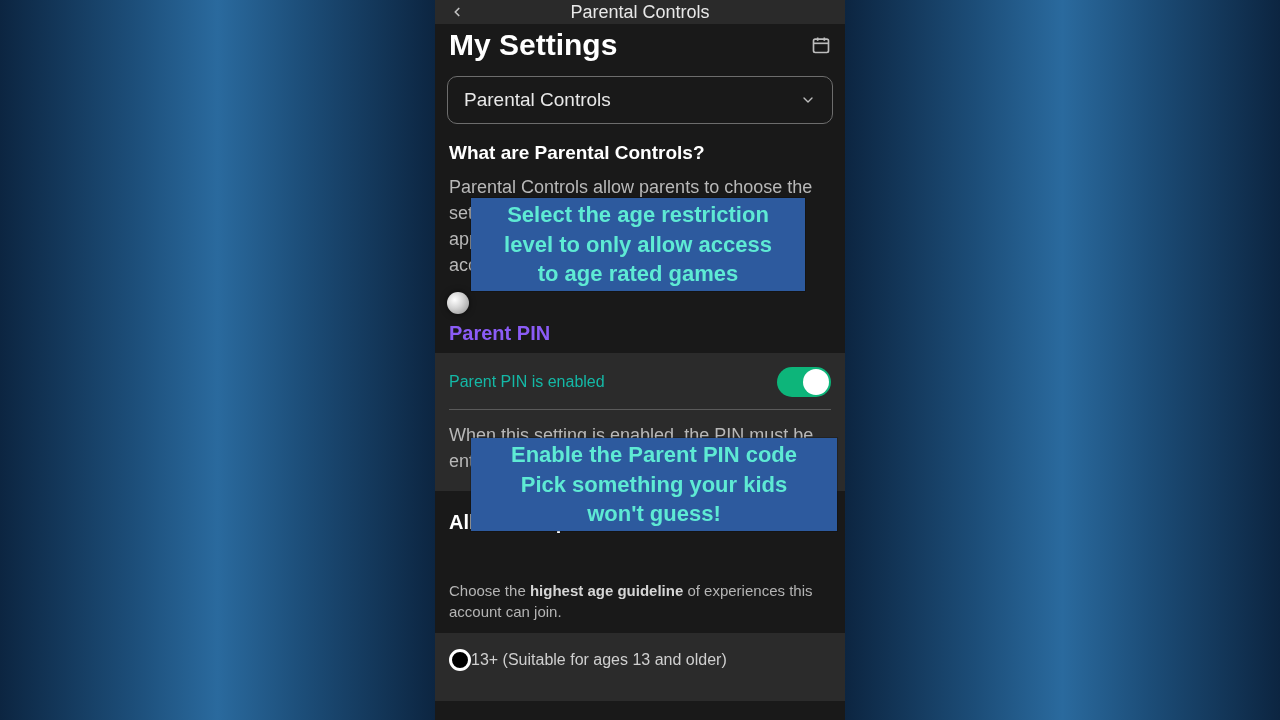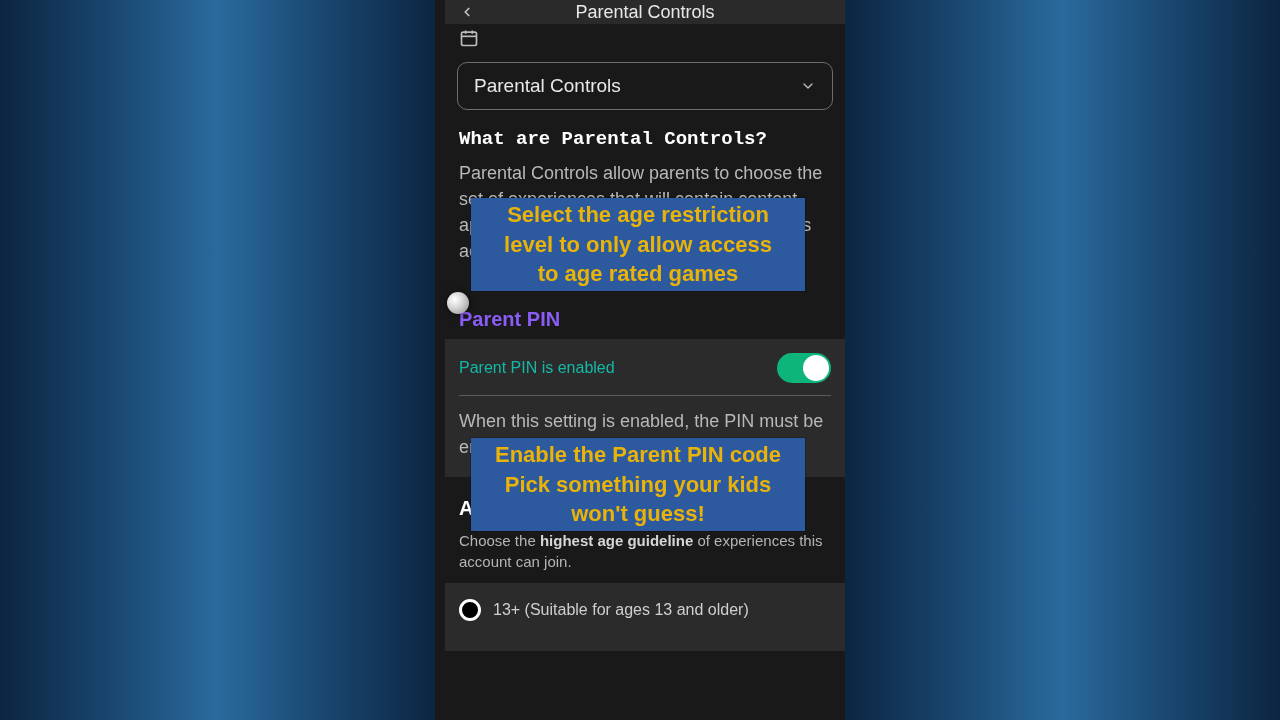--- a/index.html
+++ b/index.html
@@ -14,21 +14,20 @@
     height: 720px;
     background: linear-gradient(90deg, #0c2541 0%, #1c4d78 30%, #2a6a9e 50%, #1c4d78 70%, #0c2541 100%);
   }
   .phone {
     width: 410px;
     height: 720px;
     background: #191919;
     position: relative;
     overflow: hidden;
     color: #e8e8e8;
-    padding-left: 10px;
   }
   .topbar {
     height: 24px;
     display: flex;
     align-items: center;
     padding: 0 12px;
     background: #2a2a2a;
     position: relative;
   }
   .back-chev {
@@ -57,21 +56,20 @@
     padding: 12px 16px;
     display:flex; align-items:center; justify-content:space-between;
     color:#e8e8e8;
     font-size:19px;
   }
   .section-q {
     padding: 4px 14px 10px 14px;
     font-size: 19px;
     font-weight: 700;
     color:#fff;
-    font-family:Liberation Mono, monospace;
   }
   .body-text {
     padding: 0 14px 12px 14px;
     font-size: 18px;
     line-height: 1.45;
     color: #b8b8b8;
   }
   .cursor-dot {
     position:absolute;
     left: 12px; top: 292px;
@@ -111,71 +109,72 @@
   .pin-desc {
     color:#b8b8b8; font-size:18px; line-height:1.45;
   }
   .allowed-block { padding-top: 8px; }
   .allowed-heading {
     padding: 12px 14px 6px 14px;
     font-size: 20px; font-weight:700; color:#fff;
   }
   .allowed-desc {
     padding: 4px 14px 10px 14px;
-    font-size: 15px; color:#b4b4b4; line-height:1.45;
+    font-size: 15px; color:#b4b4b4; line-height:1.45;margin-top:36px;
   }
   .allowed-desc .bold { font-weight:700; color:#d6d6d6; }
   .radio-panel {
     background:#2b2b2b;
     padding: 16px 14px 30px 14px;
-    display:flex; align-items:center; gap:12px;
+    display:flex; align-items:center; 
   }
   .radio {
     width:22px; height:22px; border-radius:50%;
     border: 3px solid #fff;
     background:#000;
     flex-shrink:0;
   }
   .radio-label { color:#cfcfcf; font-size:16px; }
 
   
   .caption {
     position:absolute;
     background: #2d5a9e;
-    color:#eab308;
+    color:#5eead4;
     font-size: 22px;
     font-weight: 700;
     text-align:center;
     padding: 2px 8px;
     line-height:1.35;
     white-space: pre-line;
     box-shadow: 0 0 0 1px rgba(0,0,0,0.2);
   }
   .cap1 { left: 36px; top: 198px; width: 334px; }
-  .cap2 { left: 36px; top: 438px; width: 334px; }
+  .cap2 { left: 36px; top: 438px; width: 366px; }
 
   svg { display:block; }
 </style>
 </head>
 <body>
 
 <div class="sidebars-left"></div>
 
 <div class="phone">
 
   <div class="topbar">
     <div class="back-chev">
       <svg width="14" height="14" viewBox="0 0 24 24" fill="none" stroke="currentColor" stroke-width="3" stroke-linecap="round" stroke-linejoin="round">
           <polyline points="15 18 9 12 15 6"></polyline>
         </svg>
     </div>
     <div class="topbar-title">Parental Controls</div>
   </div>
 
   <div class="header-row">
+    <div class="page-title">My Settings</div>
     <svg class="cal-icon" viewBox="0 0 24 24" fill="none" stroke="currentColor" stroke-width="2">
         <rect x="3" y="5" width="18" height="16" rx="2"></rect>
         <line x1="8" y1="3" x2="8" y2="7"></line>
         <line x1="16" y1="3" x2="16" y2="7"></line>
         <line x1="3" y1="10" x2="21" y2="10"></line>
       </svg>
   </div>
 
   <div class="dropdown">
     <span>Parental Controls</span>

